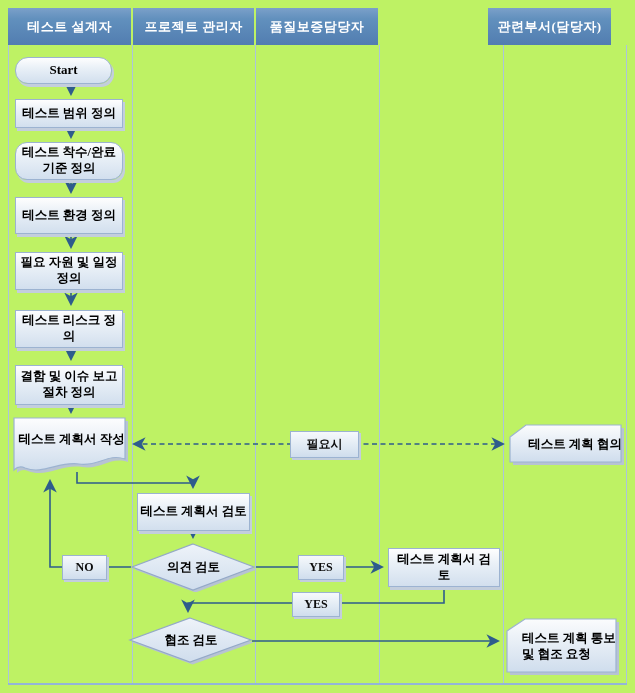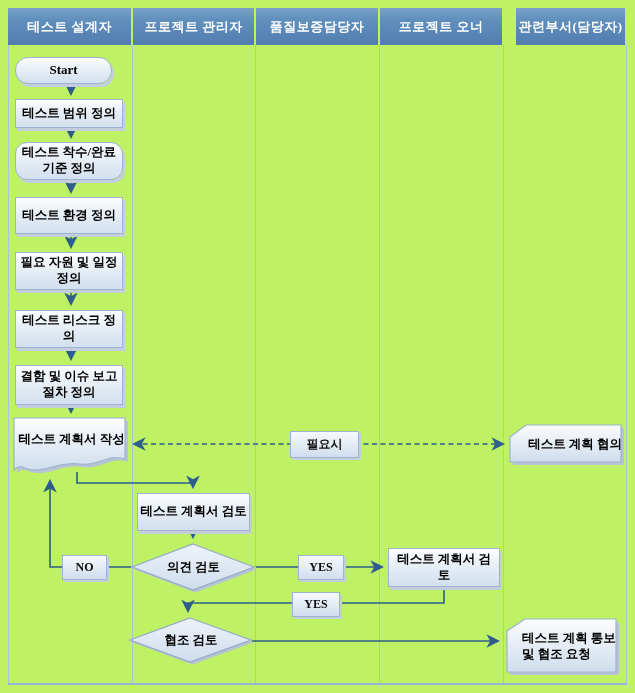--- a/index.html
+++ b/index.html
@@ -44,24 +44,21 @@
 
   <div class="lane-header" style="left:8px;width:123px;">
       <span>테스트 설계자</span>
     </div>
   <div class="lane-header" style="left:133px;width:121px;">
       <span>프로젝트 관리자</span>
     </div>
   <div class="lane-header" style="left:256px;width:122px;">
       <span>품질보증담당자</span>
     </div>
-  <div class="lane-header" style="left:380px;width:122px;">
-      <span>프로젝트 오너</span>
-    </div>
-  <div class="lane-header" style="left:516px;width:109px;">
+  <div class="lane-header" style="left:488px;width:123px;">
       <span>관련부서(담당자)</span>
     </div>
 
   <div class="vline" style="left:8px;"></div>
   <div class="vline" style="left:132px;"></div>
   <div class="vline" style="left:255px;"></div>
   <div class="vline" style="left:379px;"></div>
   <div class="vline" style="left:503px;"></div>
   <div class="vline" style="left:626px;"></div>
   <div class="hline-bottom"></div>

